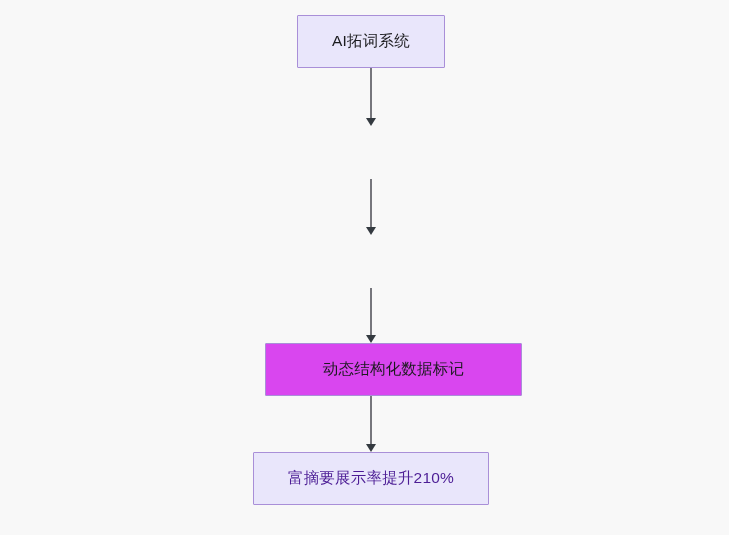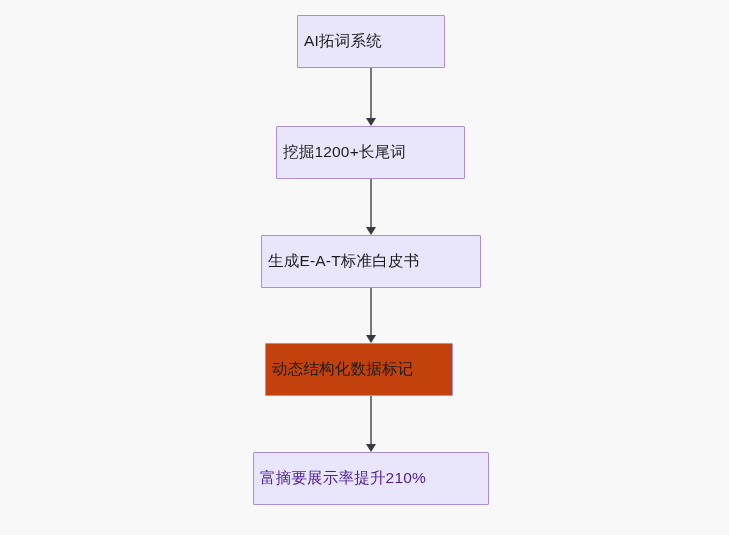--- a/index.html
+++ b/index.html
@@ -19,20 +19,21 @@
     height: 535px;
   }
   .node {
     position: absolute;
     box-sizing: border-box;
     background: #e9e6fb;
     border: 1.5px solid #a98fd8;
     border-radius: 1px;
     display: flex;
     align-items: center;
+    justify-content: center;
     color: #1b1b1e;
     font-size: 15.5px;
     line-height: 1.2;
     letter-spacing: 0.2px;
     white-space: nowrap;
   }
   .node-label {
     display: block;
     padding: 0 6px;
   }
@@ -75,25 +76,19 @@
       <div class="edge-line" style="height: 47px; background: rgb(118, 118, 124);"></div>
       <div class="edge-head" style="top: 47px; border-top-color: rgb(52, 58, 64);"></div>
     </div>
     <div class="edge" style="left: 371px; top: 396px; height: 56px;">
       <div class="edge-line" style="height: 48px; background: rgb(118, 118, 124);"></div>
       <div class="edge-head" style="top: 48px; border-top-color: rgb(52, 58, 64);"></div>
     </div>
     <div class="node" style="left: 297px; top: 15px; width: 148px; height: 53px; background: rgb(233, 230, 251); border-color: rgb(169, 143, 216); color: rgb(27, 27, 30);">
       <span class="node-label">AI拓词系统</span>
     </div>
-    <div class="node" style="left: 276px; top: 126px; width: 189px; height: 53px; background: rgb(233, 230, 251); border-color: rgb(169, 143, 216); color: rgb(27, 27, 30);">
-      <span class="node-label">挖掘1200+长尾词</span>
-    </div>
-    <div class="node" style="left: 261px; top: 235px; width: 220px; height: 53px; background: rgb(233, 230, 251); border-color: rgb(169, 143, 216); color: rgb(27, 27, 30);">
-      <span class="node-label">生成E-A-T标准白皮书</span>
-    </div>
-    <div class="node" style="left: 265px; top: 343px; width: 188px; height: 53px; background: #c2410c; border-color: rgb(169, 143, 216); color: rgb(27, 27, 30);">
+    <div class="node" style="left: 265px; top: 343px; width: 257px; height: 53px; background: #d946ef; border-color: rgb(169, 143, 216); color: rgb(27, 27, 30);">
       <span class="node-label">动态结构化数据标记</span>
     </div>
     <div class="node" style="left: 253px; top: 452px; width: 236px; height: 53px; background: rgb(233, 230, 251); border-color: rgb(169, 143, 216); color: #4c1d95;">
       <span class="node-label">富摘要展示率提升210%</span>
     </div>
   </div>
 
 </body></html>

